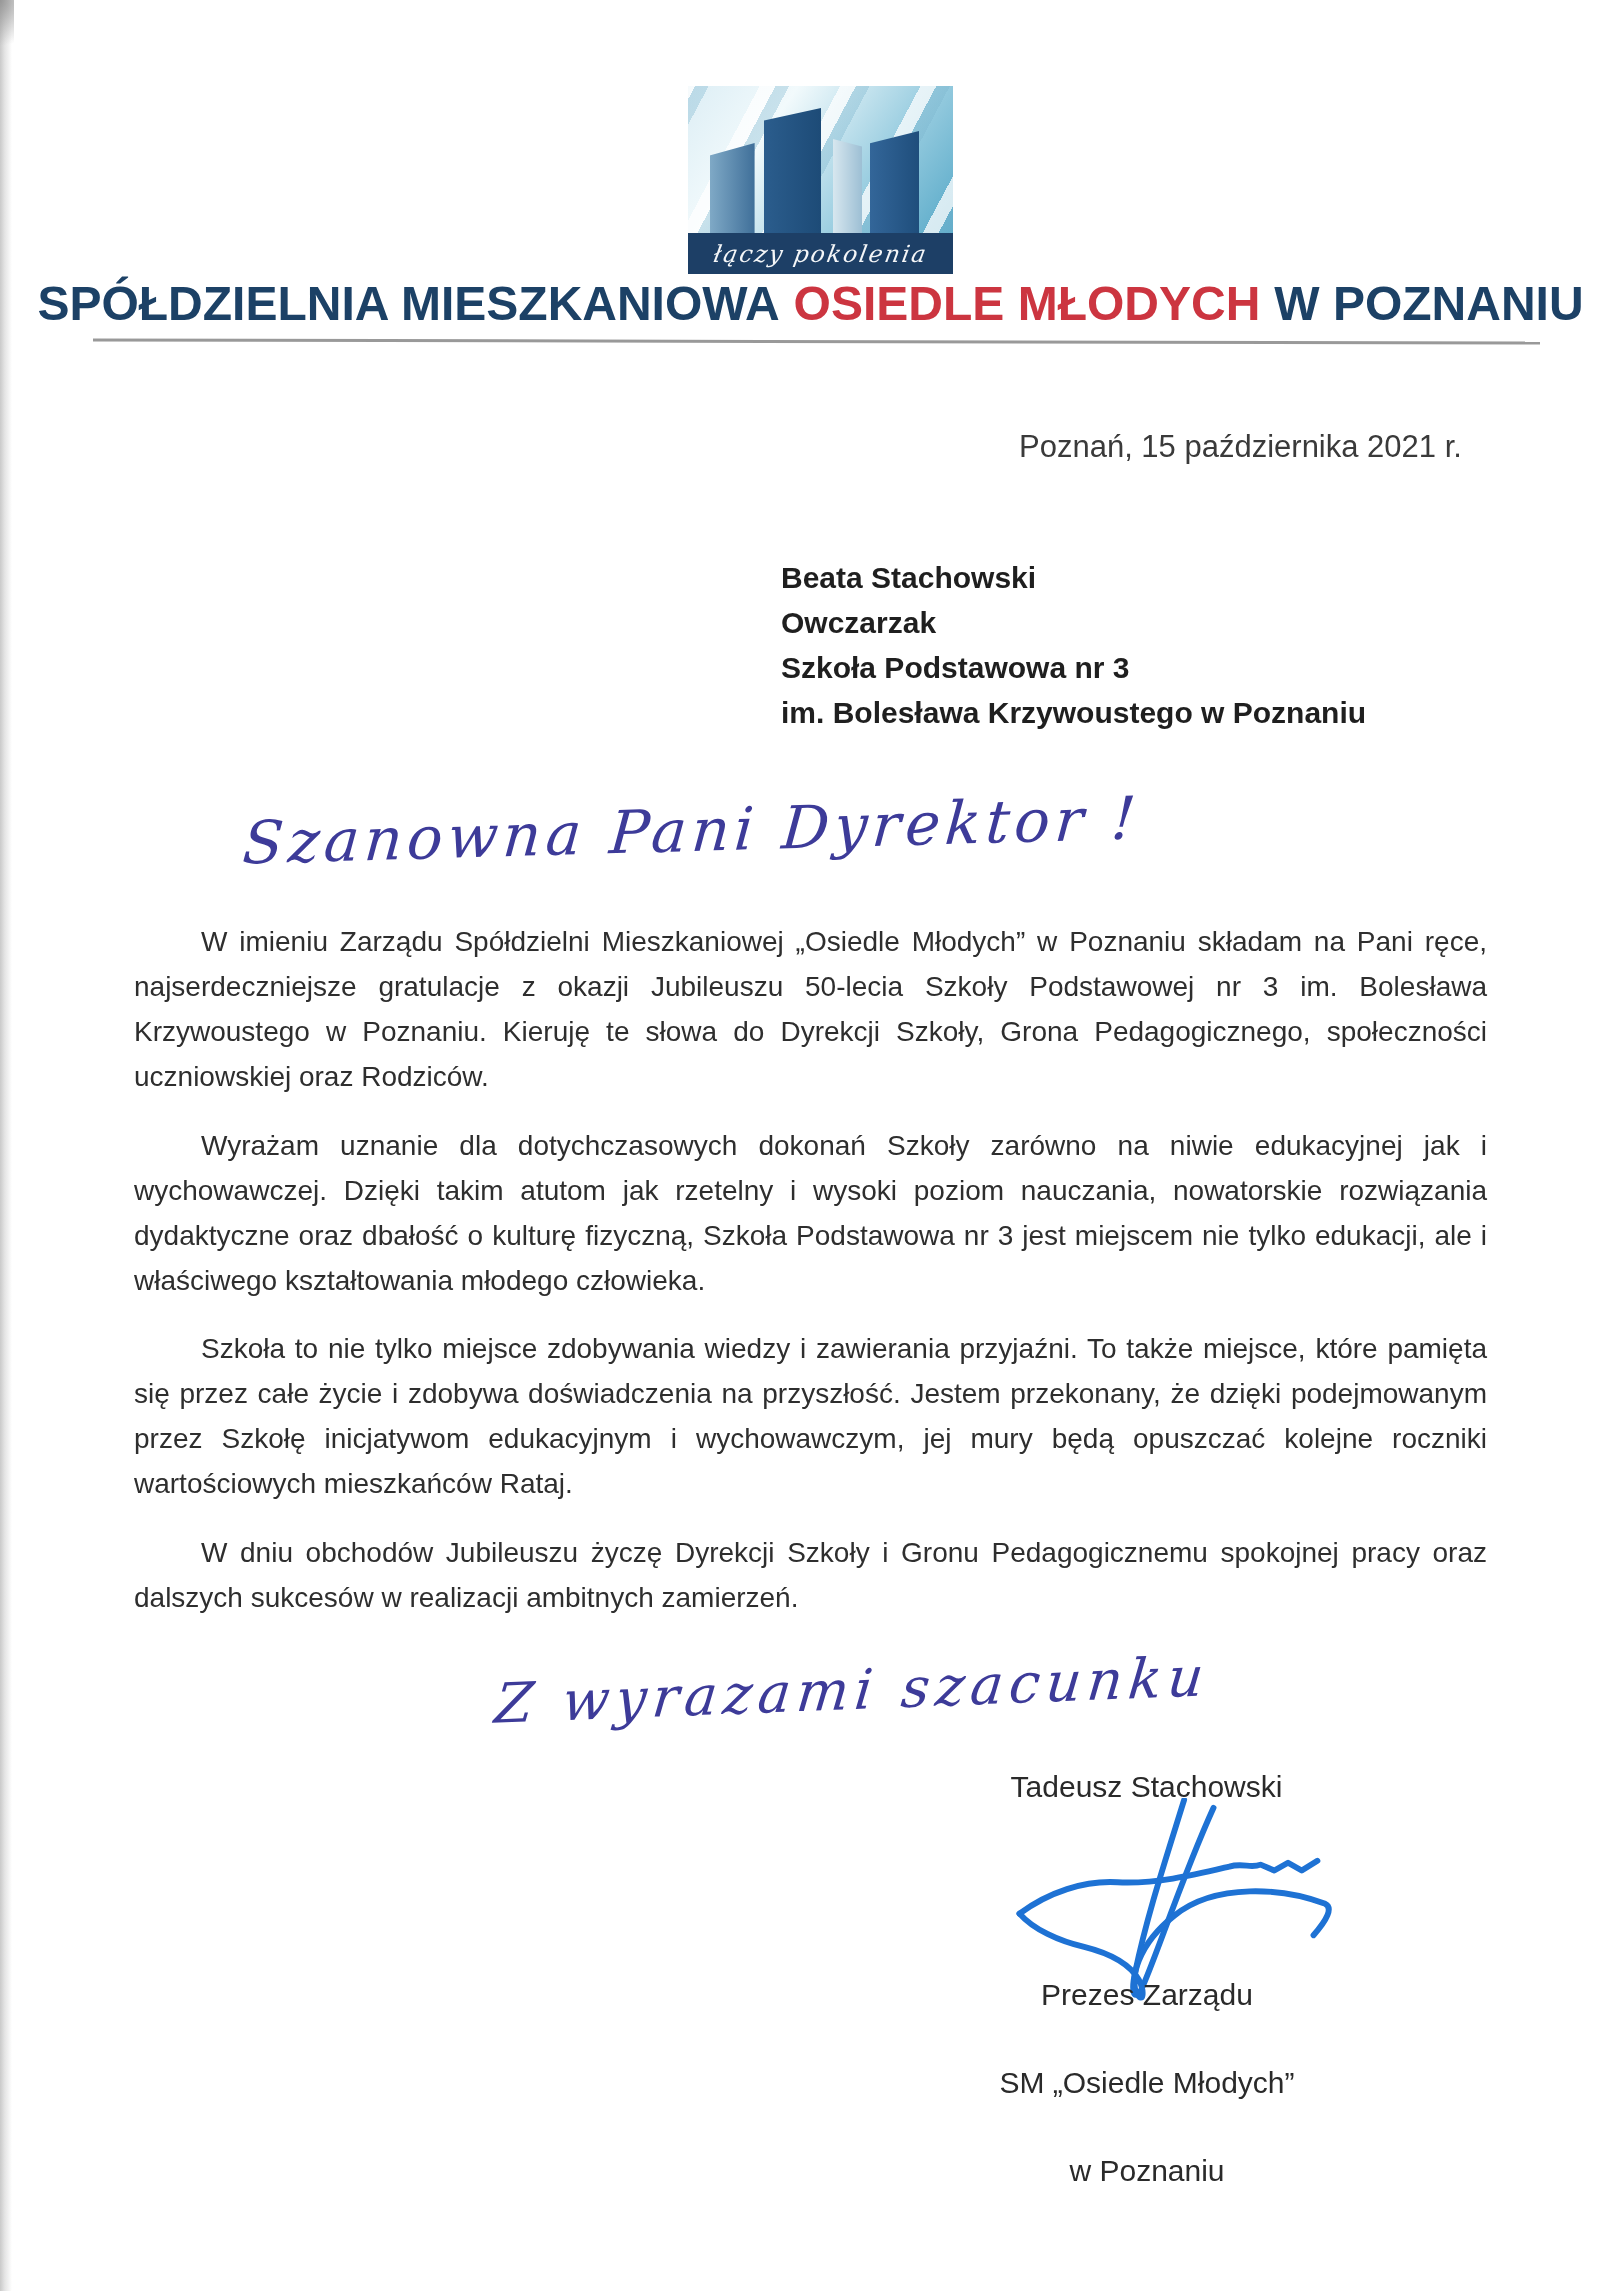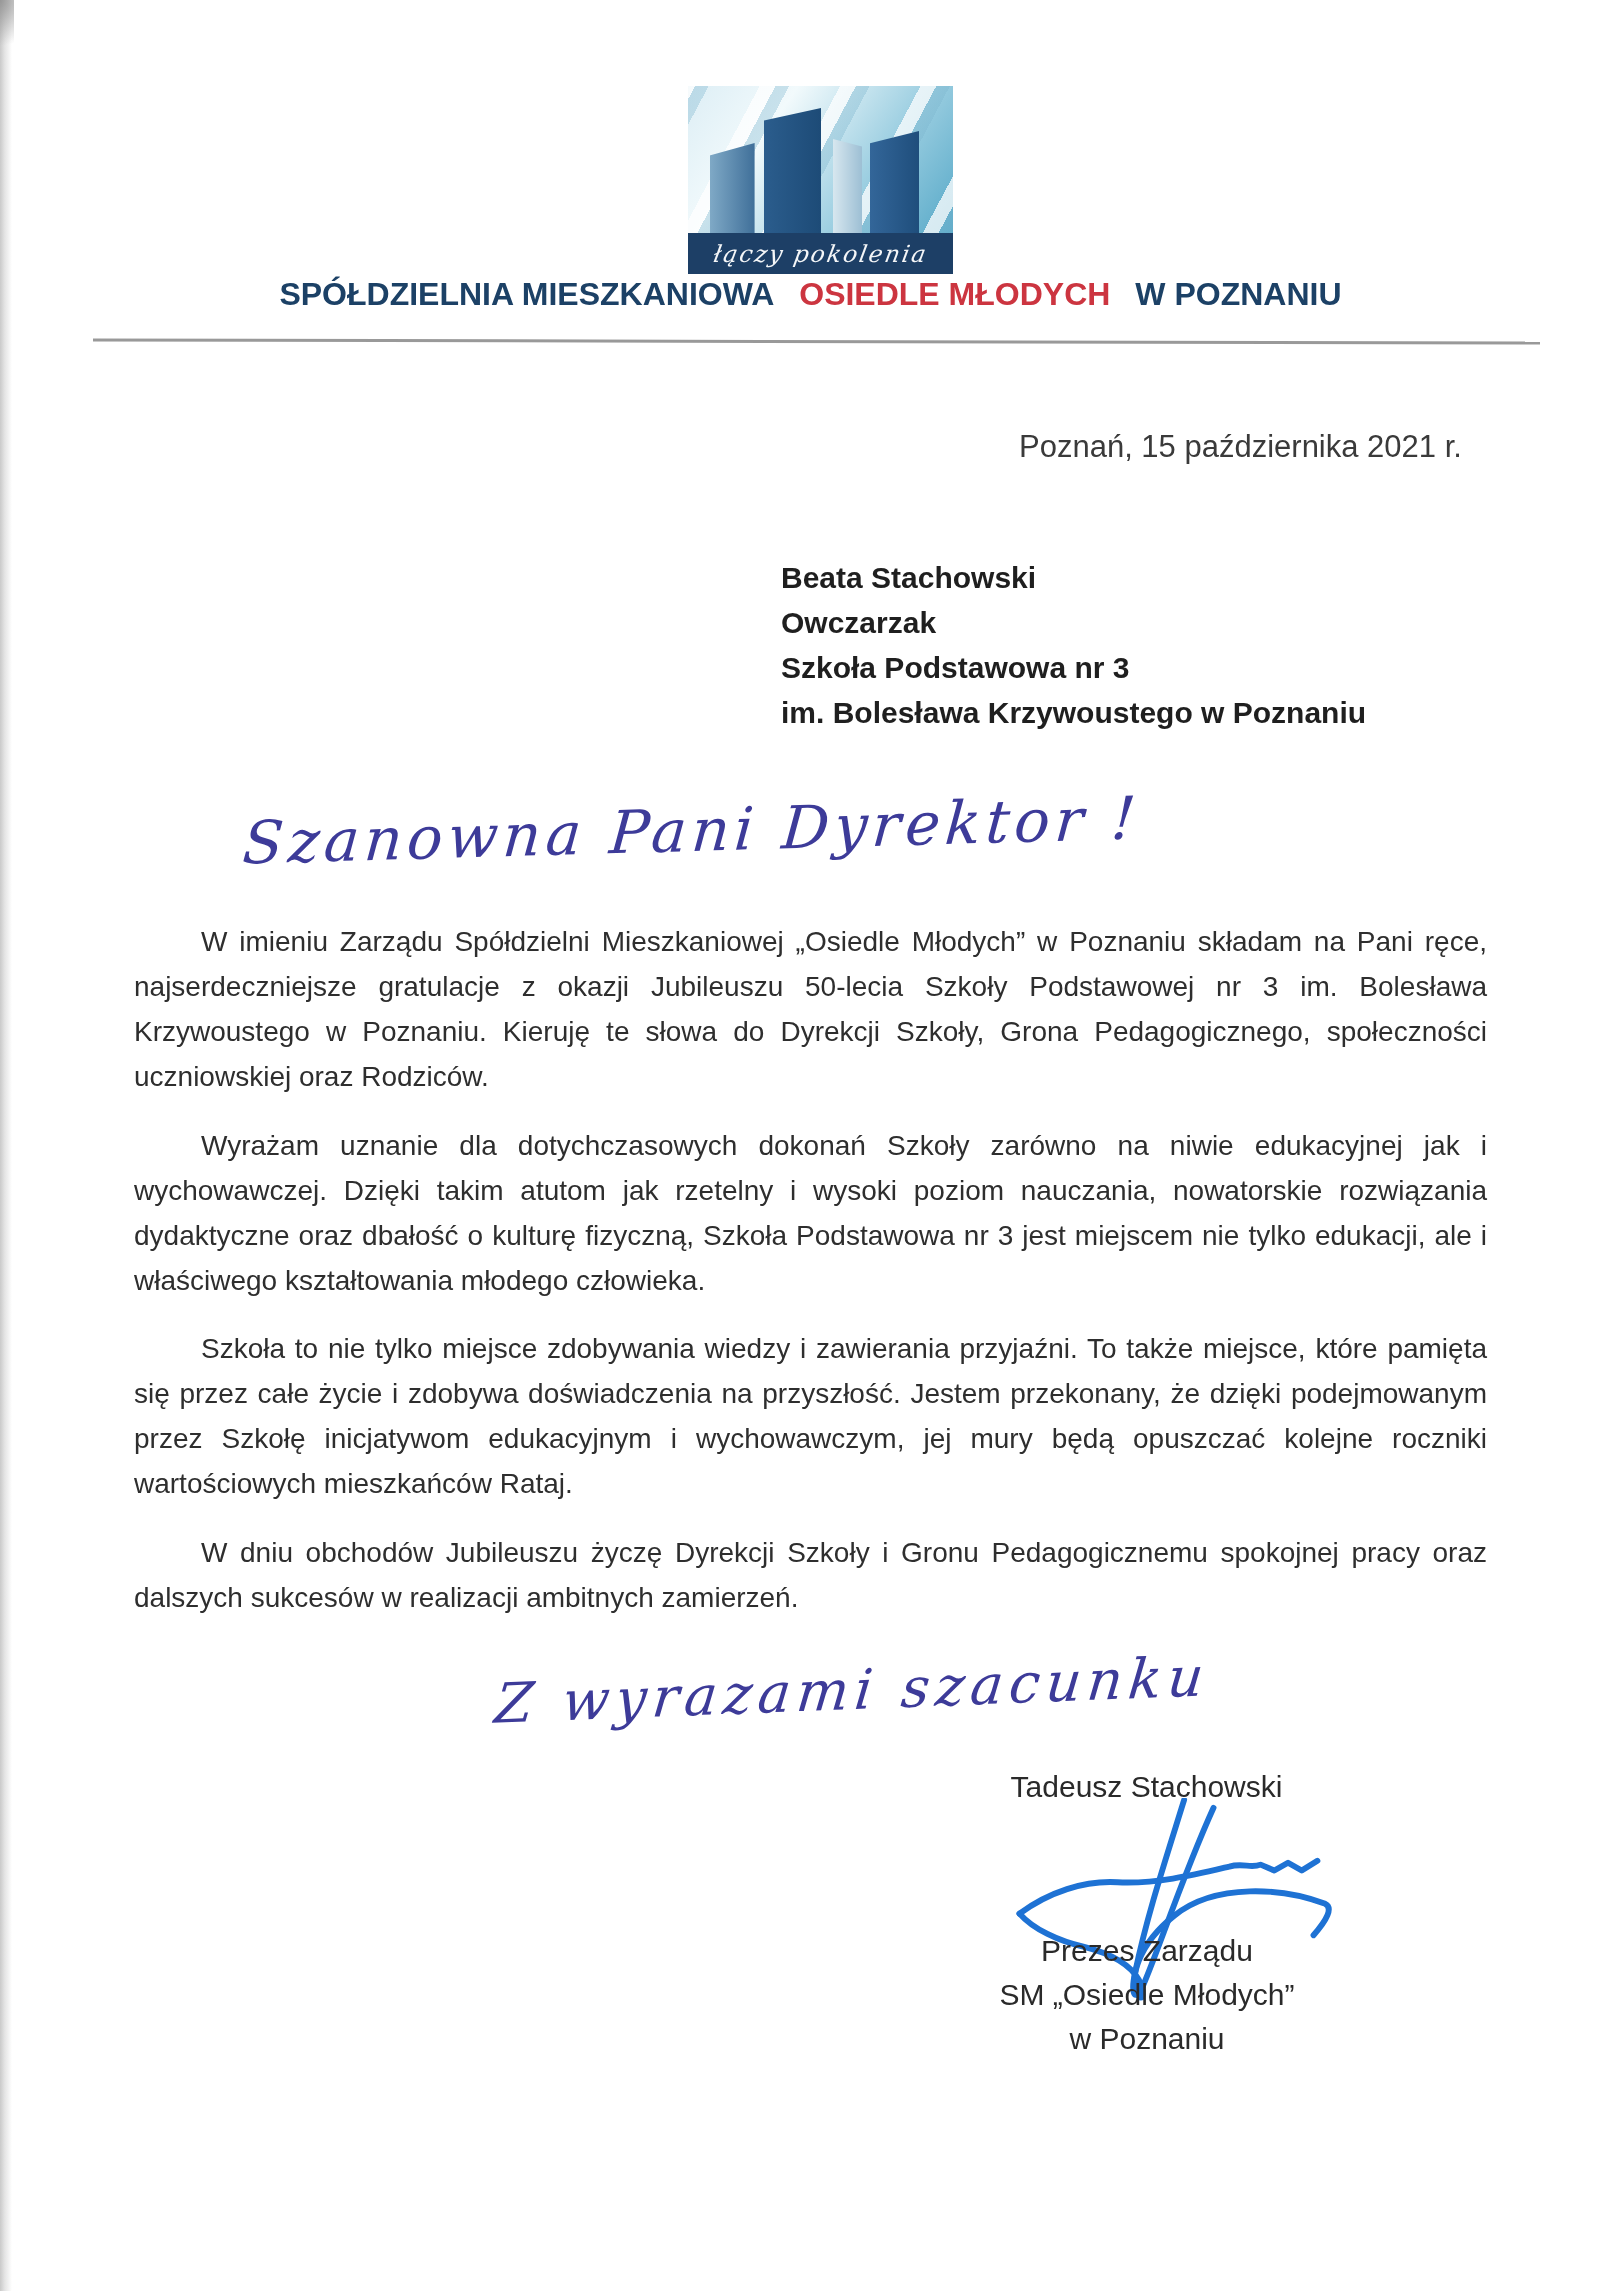--- a/index.html
+++ b/index.html
@@ -29,21 +29,21 @@
     clip-path:polygon(0 0,100% 8%,100% 100%,0 100%);}
   .bld-4{left:182px;width:49px;height:102px;background:linear-gradient(to right,#336699,#1f4e7c);
     clip-path:polygon(0 12%,100% 0,100% 100%,0 100%);}
   .logo-banner{position:absolute;left:0;top:147px;width:265px;height:41px;background:#1d3f66;
     display:flex;align-items:center;justify-content:center;}
   .logo-banner span{color:#f4f6f8;font-family:"DejaVu Serif",serif;font-style:italic;
     font-size:23.5px;letter-spacing:2px;transform:skewX(-10deg);white-space:nowrap;}
 
   
   .header-title{position:absolute;left:0;top:276px;width:1621px;display:flex;
-    justify-content:center;gap:25px;font-weight:bold;font-size:32px;letter-spacing:0px;
+    justify-content:center;gap:14px;font-weight:bold;font-size:48px;letter-spacing:0px;
     white-space:nowrap;}
   .rule{position:absolute;left:93px;top:340px;width:1447px;height:2.9px;background:#999999;
     transform:rotate(.12deg);}
 
   
   .dateline{position:absolute;left:1019px;top:429px;width:421px;font-size:31px;color:#3a3a3a;
     text-align:center;white-space:nowrap;}
   .recipient{position:absolute;left:781px;top:555px;font-weight:bold;font-size:30px;
     line-height:45px;color:#1f1f1f;}
   .recipient div{white-space:nowrap;}
@@ -59,21 +59,21 @@
   .body-text{position:absolute;left:134px;top:919px;width:1353px;font-size:28px;
     line-height:45px;text-align:justify;color:#2e2e2e;}
   .body-text p{margin:0 0 23.5px 0;text-indent:67px;}
 
   
   .sig-name{position:absolute;left:921px;top:1770px;width:451px;text-align:center;
     font-size:30px;color:#2a2a2a;}
   .sig-stroke{position:absolute;left:990px;top:1798px;width:353px;height:245px;}
   .sig-titles{position:absolute;left:902px;top:1929px;width:490px;text-align:center;
     font-size:30px;line-height:44px;color:#2a2a2a;}
-  .sig-titles div{white-space:nowrap;}
+  .sig-titles div{white-space:nowrap;margin-top:44px;}
 </style>
 </head>
 <body>
 
 <div class="scan-edge"></div>
 <div class="scan-edge-top"></div>
 
 <div class="logo">
   <div class="logo-sky">
     <div class="logo-rays"></div>

